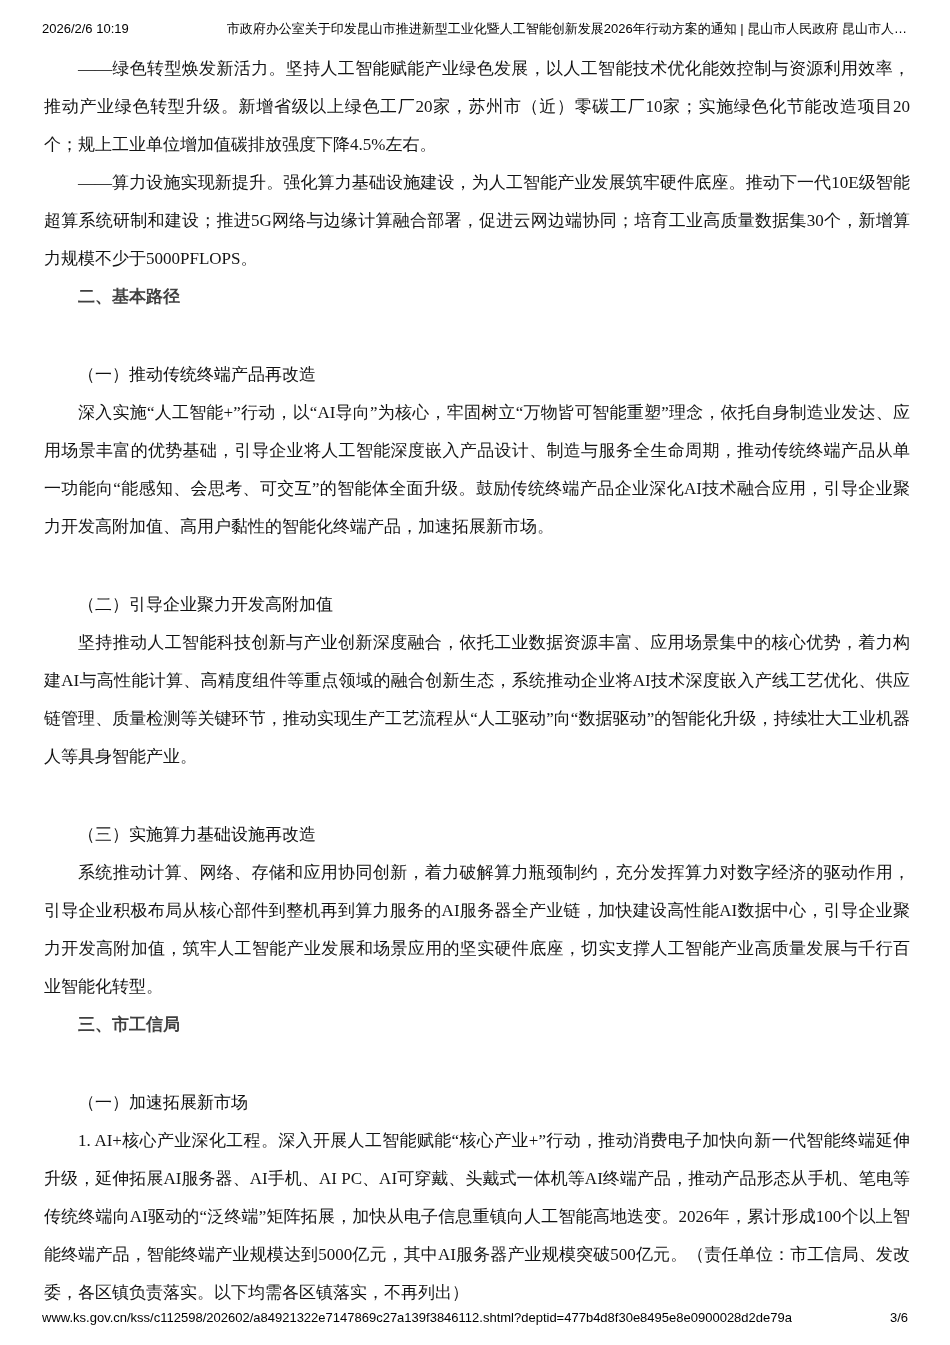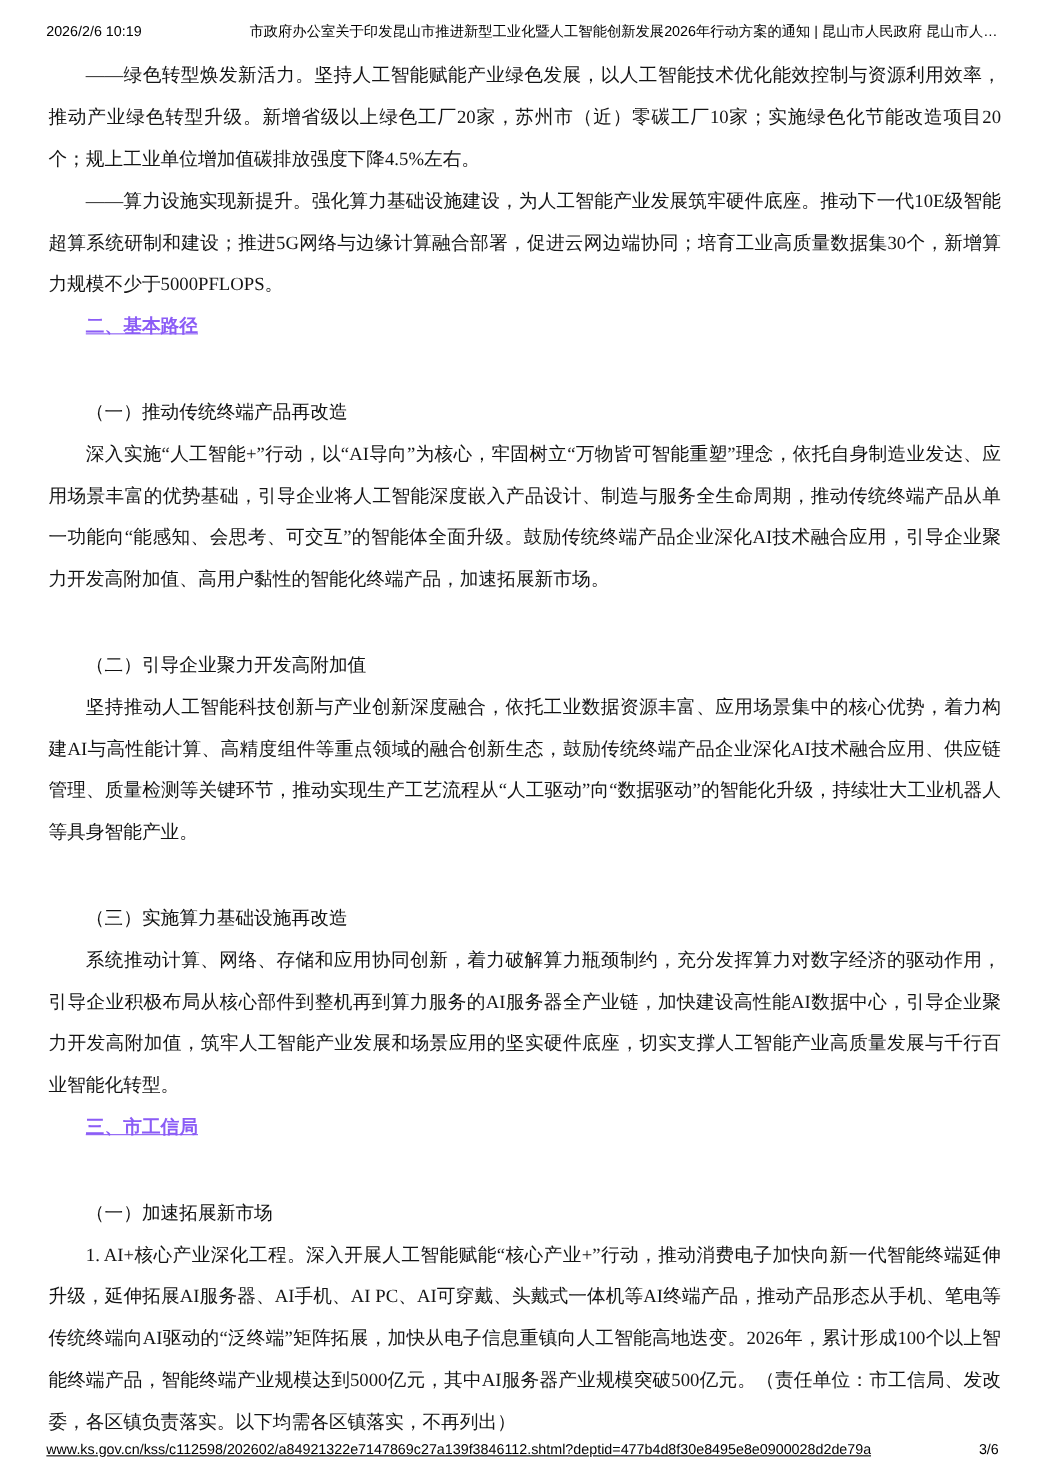--- a/index.html
+++ b/index.html
@@ -54,22 +54,21 @@
     text-align: justify;
   }
   .doc-content p {
     margin: 0;
     padding: 0;
     text-indent: 2em;
   }
   .doc-content p.h1 {
     font-family: "Liberation Sans", "DejaVu Sans", sans-serif;
     font-weight: 700;
-    color: #8b5cf6;
-    text-decoration: underline;
+    color: #404040;
   }
   .doc-content p.h2 {
     
     color: #111111;
     margin-top: 40px;
   }
 
   
   .print-footer {
     position: absolute;
@@ -81,42 +80,41 @@
     align-items: baseline;
     font-family: "Liberation Sans", "DejaVu Sans", sans-serif;
     font-size: 13px;
     color: #000000;
   }
   .footer-url {
     white-space: nowrap;
     overflow: hidden;
     text-overflow: ellipsis;
     max-width: 830px;
-    text-decoration: underline;
   }
   .footer-page { white-space: nowrap; }
 </style>
 </head>
 <body>
 
 <div class="page">
 
   <div class="print-header">
     <span class="header-datetime">2026/2/6 10:19</span>
     <span class="header-title">市政府办公室关于印发昆山市推进新型工业化暨人工智能创新发展2026年行动方案的通知 | 昆山市人民政府 昆山市人民政府 - 昆...</span>
   </div>
 
   <div class="doc-content">
     <p class="body">——绿色转型焕发新活力。坚持人工智能赋能产业绿色发展，以人工智能技术优化能效控制与资源利用效率，推动产业绿色转型升级。新增省级以上绿色工厂20家，苏州市（近）零碳工厂10家；实施绿色化节能改造项目20个；规上工业单位增加值碳排放强度下降4.5%左右。</p>
     <p class="body">——算力设施实现新提升。强化算力基础设施建设，为人工智能产业发展筑牢硬件底座。推动下一代10E级智能超算系统研制和建设；推进5G网络与边缘计算融合部署，促进云网边端协同；培育工业高质量数据集30个，新增算力规模不少于5000PFLOPS。</p>
     <p class="h1">二、基本路径</p>
     <p class="h2">（一）推动传统终端产品再改造</p>
     <p class="body">深入实施“人工智能+”行动，以“AI导向”为核心，牢固树立“万物皆可智能重塑”理念，依托自身制造业发达、应用场景丰富的优势基础，引导企业将人工智能深度嵌入产品设计、制造与服务全生命周期，推动传统终端产品从单一功能向“能感知、会思考、可交互”的智能体全面升级。鼓励传统终端产品企业深化AI技术融合应用，引导企业聚力开发高附加值、高用户黏性的智能化终端产品，加速拓展新市场。</p>
     <p class="h2">（二）引导企业聚力开发高附加值</p>
-    <p class="body">坚持推动人工智能科技创新与产业创新深度融合，依托工业数据资源丰富、应用场景集中的核心优势，着力构建AI与高性能计算、高精度组件等重点领域的融合创新生态，鼓励传统终端产品企业深化AI技术融合应用、供应链管理、质量检测等关键环节，推动实现生产工艺流程从“人工驱动”向“数据驱动”的智能化升级，持续壮大工业机器人等具身智能产业。</p>
+    <p class="body">坚持推动人工智能科技创新与产业创新深度融合，依托工业数据资源丰富、应用场景集中的核心优势，着力构建AI与高性能计算、高精度组件等重点领域的融合创新生态，系统推动企业将AI技术深度嵌入产线工艺优化、供应链管理、质量检测等关键环节，推动实现生产工艺流程从“人工驱动”向“数据驱动”的智能化升级，持续壮大工业机器人等具身智能产业。</p>
     <p class="h2">（三）实施算力基础设施再改造</p>
     <p class="body">系统推动计算、网络、存储和应用协同创新，着力破解算力瓶颈制约，充分发挥算力对数字经济的驱动作用，引导企业积极布局从核心部件到整机再到算力服务的AI服务器全产业链，加快建设高性能AI数据中心，引导企业聚力开发高附加值，筑牢人工智能产业发展和场景应用的坚实硬件底座，切实支撑人工智能产业高质量发展与千行百业智能化转型。</p>
     <p class="h1">三、市工信局</p>
     <p class="h2">（一）加速拓展新市场</p>
     <p class="body">1. AI+核心产业深化工程。深入开展人工智能赋能“核心产业+”行动，推动消费电子加快向新一代智能终端延伸升级，延伸拓展AI服务器、AI手机、AI PC、AI可穿戴、头戴式一体机等AI终端产品，推动产品形态从手机、笔电等传统终端向AI驱动的“泛终端”矩阵拓展，加快从电子信息重镇向人工智能高地迭变。2026年，累计形成100个以上智能终端产品，智能终端产业规模达到5000亿元，其中AI服务器产业规模突破500亿元。（责任单位：市工信局、发改委，各区镇负责落实。以下均需各区镇落实，不再列出）</p>
   </div>
 
   <div class="print-footer">
     <span class="footer-url">www.ks.gov.cn/kss/c112598/202602/a84921322e7147869c27a139f3846112.shtml?deptid=477b4d8f30e8495e8e0900028d2de79a</span>
     <span class="footer-page">3/6</span>

